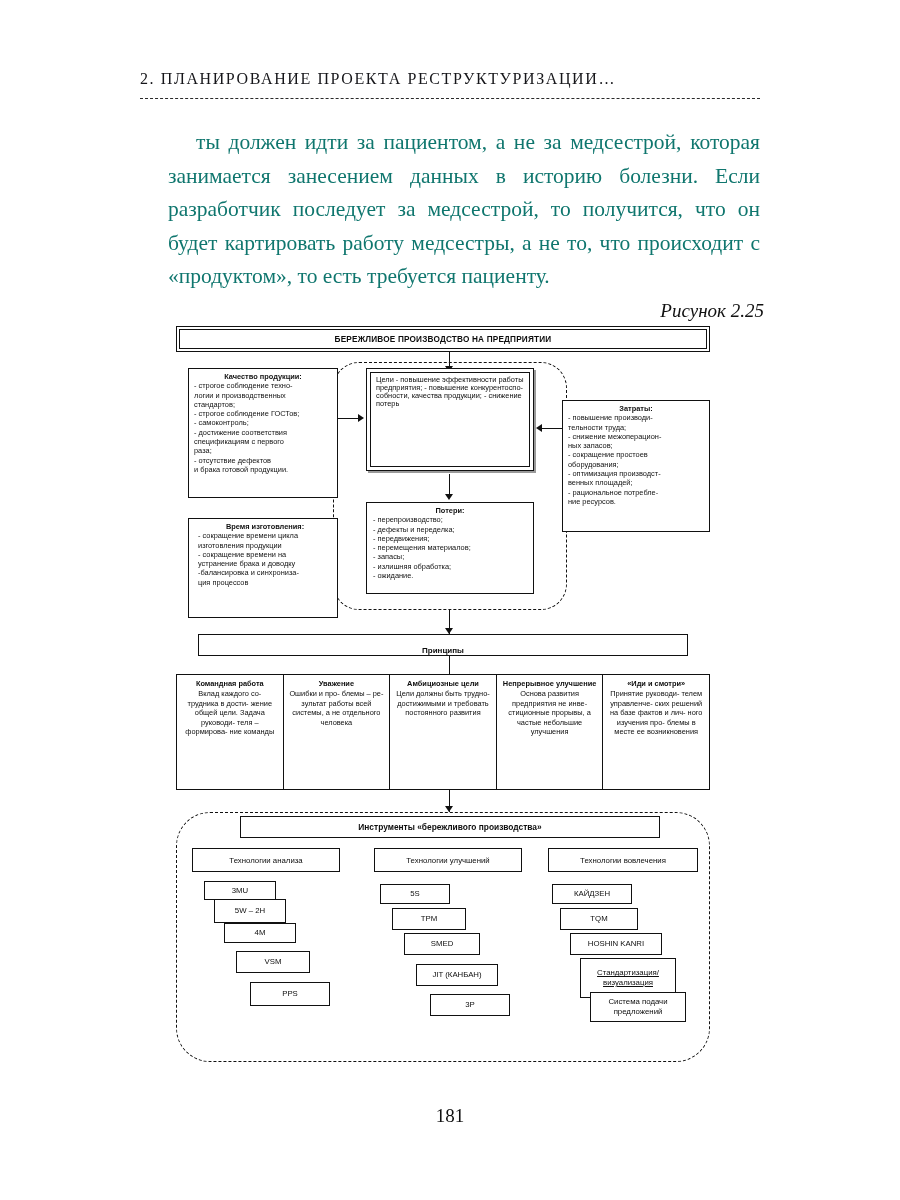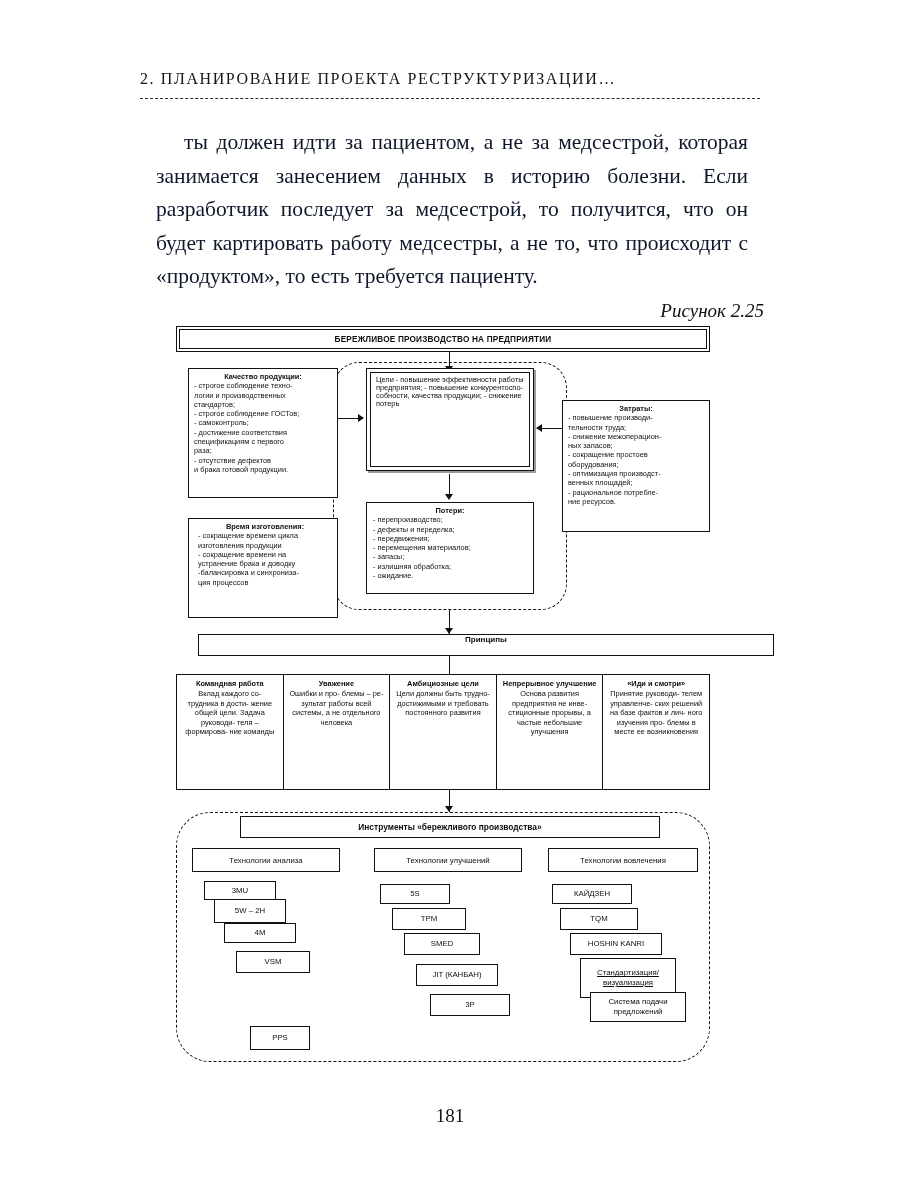--- a/index.html
+++ b/index.html
@@ -22,26 +22,26 @@
     color:#16161a;
     white-space:nowrap;
   }
   .runhead-rule {
     position:absolute; left:140px; top:98px; width:620px; height:0;
     border-top:1.6px dashed #2a2a2a;
   }
 
   
   .bodytext {
-    position:absolute; left:156px; top:126px; width:592px;
+    position:absolute; left:168px; top:126px; width:592px;
     font-family:"Liberation Serif", serif;
     font-size:21.5px;
     line-height:33.5px;
     text-align:justify;
-    color:#0f172a;
+    color:#0f766e;
   }
   .bodytext p { margin:0; text-indent:28px; }
 
   .figcaption {
     position:absolute; right:136px; top:300px;
     font-family:"Liberation Serif", serif;
     font-style:italic;
     font-size:19px;
     color:#111;
   }
@@ -119,23 +119,23 @@
   .pcol {
     flex:1 1 0; padding:4px 5px 0 5px;
     border-right:1px solid #111;
     text-align:center;
     font-size:7.4px; line-height:9.4px;
   }
   .pcol:last-child { border-right:none; }
   .pcol .pt { font-weight:bold; display:block; margin-bottom:1px; }
 
   .princbar {
-    position:absolute; left:28px; top:308px; width:576px; height:22px;
-    border:1px solid #111; background:#fff;
-    display:flex; align-items:flex-start; justify-content:center;
+    position:absolute; left:28px; top:308px; width:490px; height:22px;
+    border:1px solid #111; background:#fff;
+    display:flex; align-items:flex-end; justify-content:center;
     font-size:8px; font-weight:bold;
   }
 
   
   .toolszone {
     position:absolute; left:6px; top:486px; width:534px; height:250px;
     border:1.5px dashed #111; border-radius:34px;
   }
   .toolshdr {
     position:absolute; left:70px; top:490px; width:420px; height:22px;
@@ -332,21 +332,21 @@
     </div>
     <div class="toolbox" style="left:44px; top:573px; width:72px; height:24px;">
       <span>5W – 2H</span>
     </div>
     <div class="toolbox" style="left:54px; top:597px; width:72px; height:20px;">
       <span>4M</span>
     </div>
     <div class="toolbox" style="left:66px; top:625px; width:74px; height:22px;">
       <span>VSM</span>
     </div>
-    <div class="toolbox" style="left:80px; top:656px; width:60px; height:24px;margin-top:44px;">
+    <div class="toolbox" style="left:80px; top:656px; width:80px; height:24px;">
       <span>PPS</span>
     </div>
 
     <div class="catbox" style="left:204px; top:522px; width:148px;">
       <span>Технологии улучшений</span>
     </div>
     <div class="toolbox" style="left:210px; top:558px; width:70px; height:20px;">
       <span>5S</span>
     </div>
     <div class="toolbox" style="left:222px; top:582px; width:74px; height:22px;">

